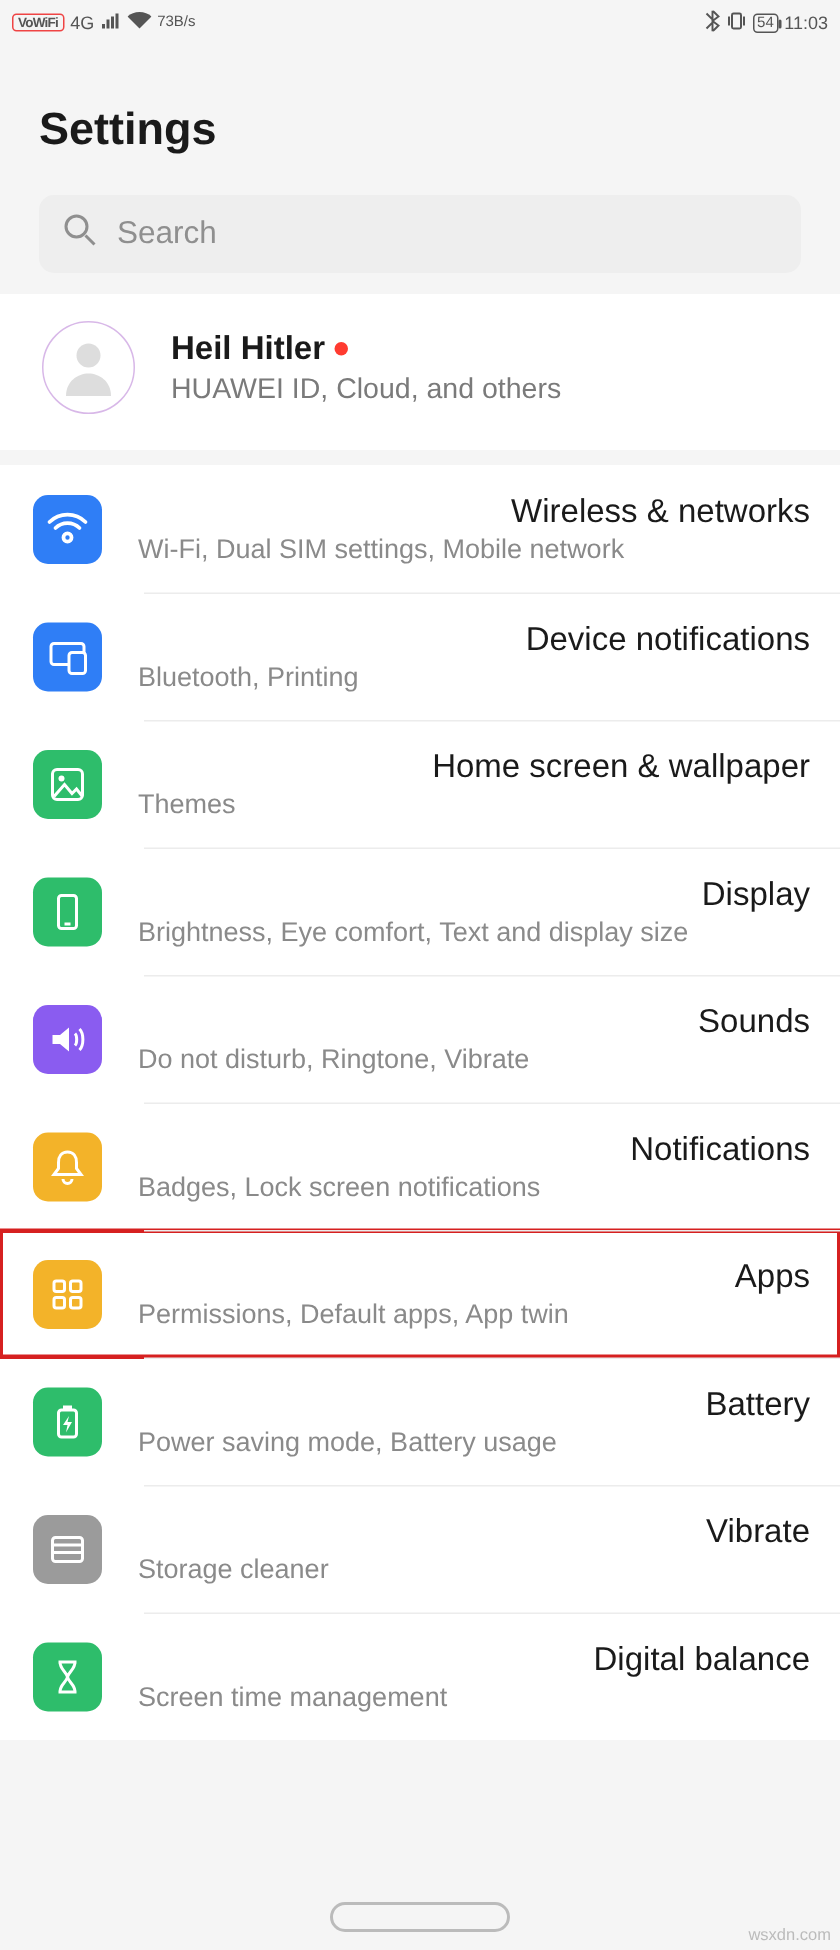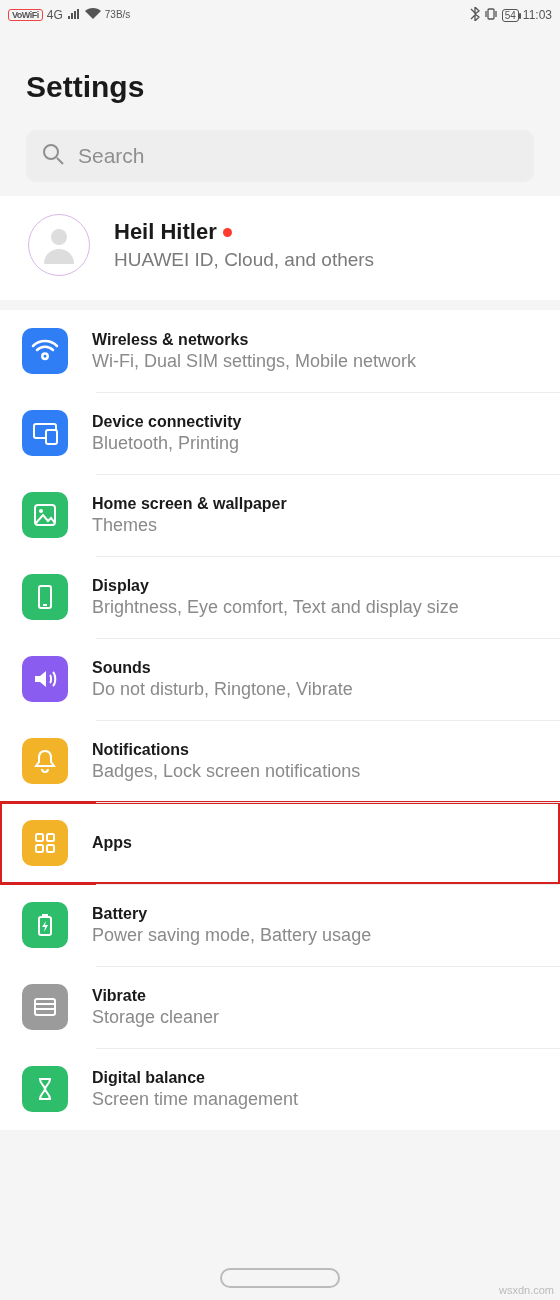--- a/index.html
+++ b/index.html
@@ -81,21 +81,21 @@
     position: absolute;
     top: 0; left: 96px; right: 0;
     height: 1px; background: #ececec;
   }
   .icon-tile {
     width: 46px; height: 46px; border-radius: 10px;
     display: flex; align-items: center; justify-content: center;
     color: #fff; flex-shrink: 0;
   }
   .texts { flex: 1; min-width: 0; }
-  .t1 { font-size: 16px; font-weight: 700; }
+  .t1 { font-size: 22px; font-weight: 400; text-align: right; }
   .t2 { font-size: 18px; color: #8a8a8a; margin-top: 2px; }
   .highlight {
     outline: 3px solid #d62020;
     outline-offset: -2px;
   }
 
   .home-pill {
     position: absolute; bottom: 12px; left: 50%; transform: translateX(-50%);
     width: 120px; height: 20px; border: 2px solid #bbb; border-radius: 12px;
   }
@@ -185,21 +185,21 @@
       </div>
     </div>
     <div class="item">
       <div class="icon-tile" style="background:#2f7ef6">
         <svg width="28" height="28" viewBox="0 0 28 28">
           <rect x="3" y="5" width="22" height="14" rx="2" fill="none" stroke="#fff" stroke-width="2"></rect>
           <rect x="15" y="11" width="11" height="14" rx="2" fill="#2f7ef6" stroke="#fff" stroke-width="2"></rect>
         </svg>
       </div>
       <div class="texts">
-        <div class="t1">Device connectivity</div>
+        <div class="t1">Device notifications</div>
         <div class="t2">Bluetooth, Printing</div>
       </div>
     </div>
     <div class="item">
       <div class="icon-tile" style="background:#2ebd6b">
         <svg width="28" height="28" viewBox="0 0 28 28">
           <rect x="4" y="4" width="20" height="20" rx="3" fill="none" stroke="#fff" stroke-width="2"></rect>
           <circle cx="10" cy="10" r="2" fill="#fff"></circle>
           <path d="M5 22l7-8 5 6 3-3 4 5" fill="none" stroke="#fff" stroke-width="2"></path>
         </svg>
@@ -249,20 +249,21 @@
       <div class="icon-tile" style="background:#f3b329">
         <svg width="28" height="28" viewBox="0 0 28 28">
           <rect x="5" y="5" width="7" height="7" rx="1.5" fill="none" stroke="#fff" stroke-width="2"></rect>
           <rect x="16" y="5" width="7" height="7" rx="1.5" fill="none" stroke="#fff" stroke-width="2"></rect>
           <rect x="5" y="16" width="7" height="7" rx="1.5" fill="none" stroke="#fff" stroke-width="2"></rect>
           <rect x="16" y="16" width="7" height="7" rx="1.5" fill="none" stroke="#fff" stroke-width="2"></rect>
         </svg>
       </div>
       <div class="texts">
         <div class="t1">Apps</div>
+        <div class="t2">Permissions, Default apps, App twin</div>
       </div>
     </div>
     <div class="item">
       <div class="icon-tile" style="background:#2ebd6b">
         <svg width="28" height="28" viewBox="0 0 28 28">
           <rect x="8" y="6" width="12" height="18" rx="2" fill="none" stroke="#fff" stroke-width="2"></rect>
           <rect x="11" y="3" width="6" height="3" fill="#fff"></rect>
           <path d="M15 10l-4 6h3l-1 5 4-7h-3z" fill="#fff"></path>
         </svg>
       </div>

